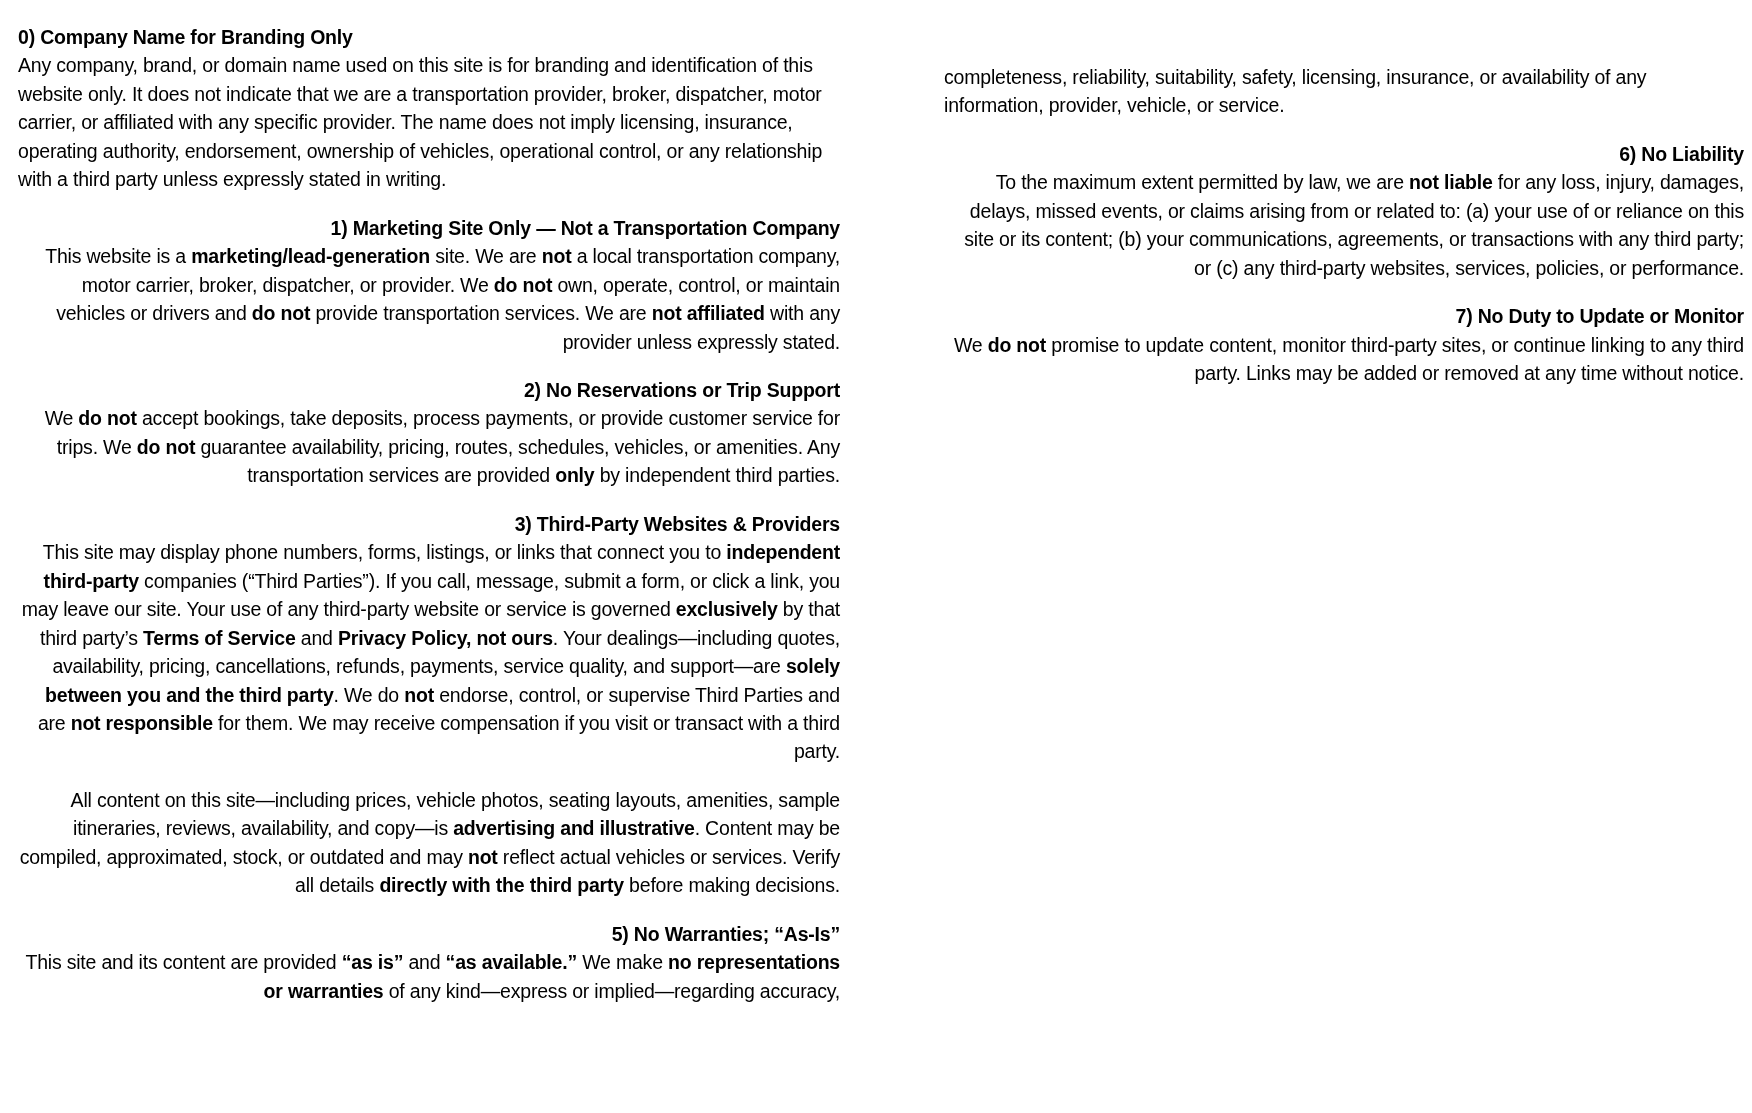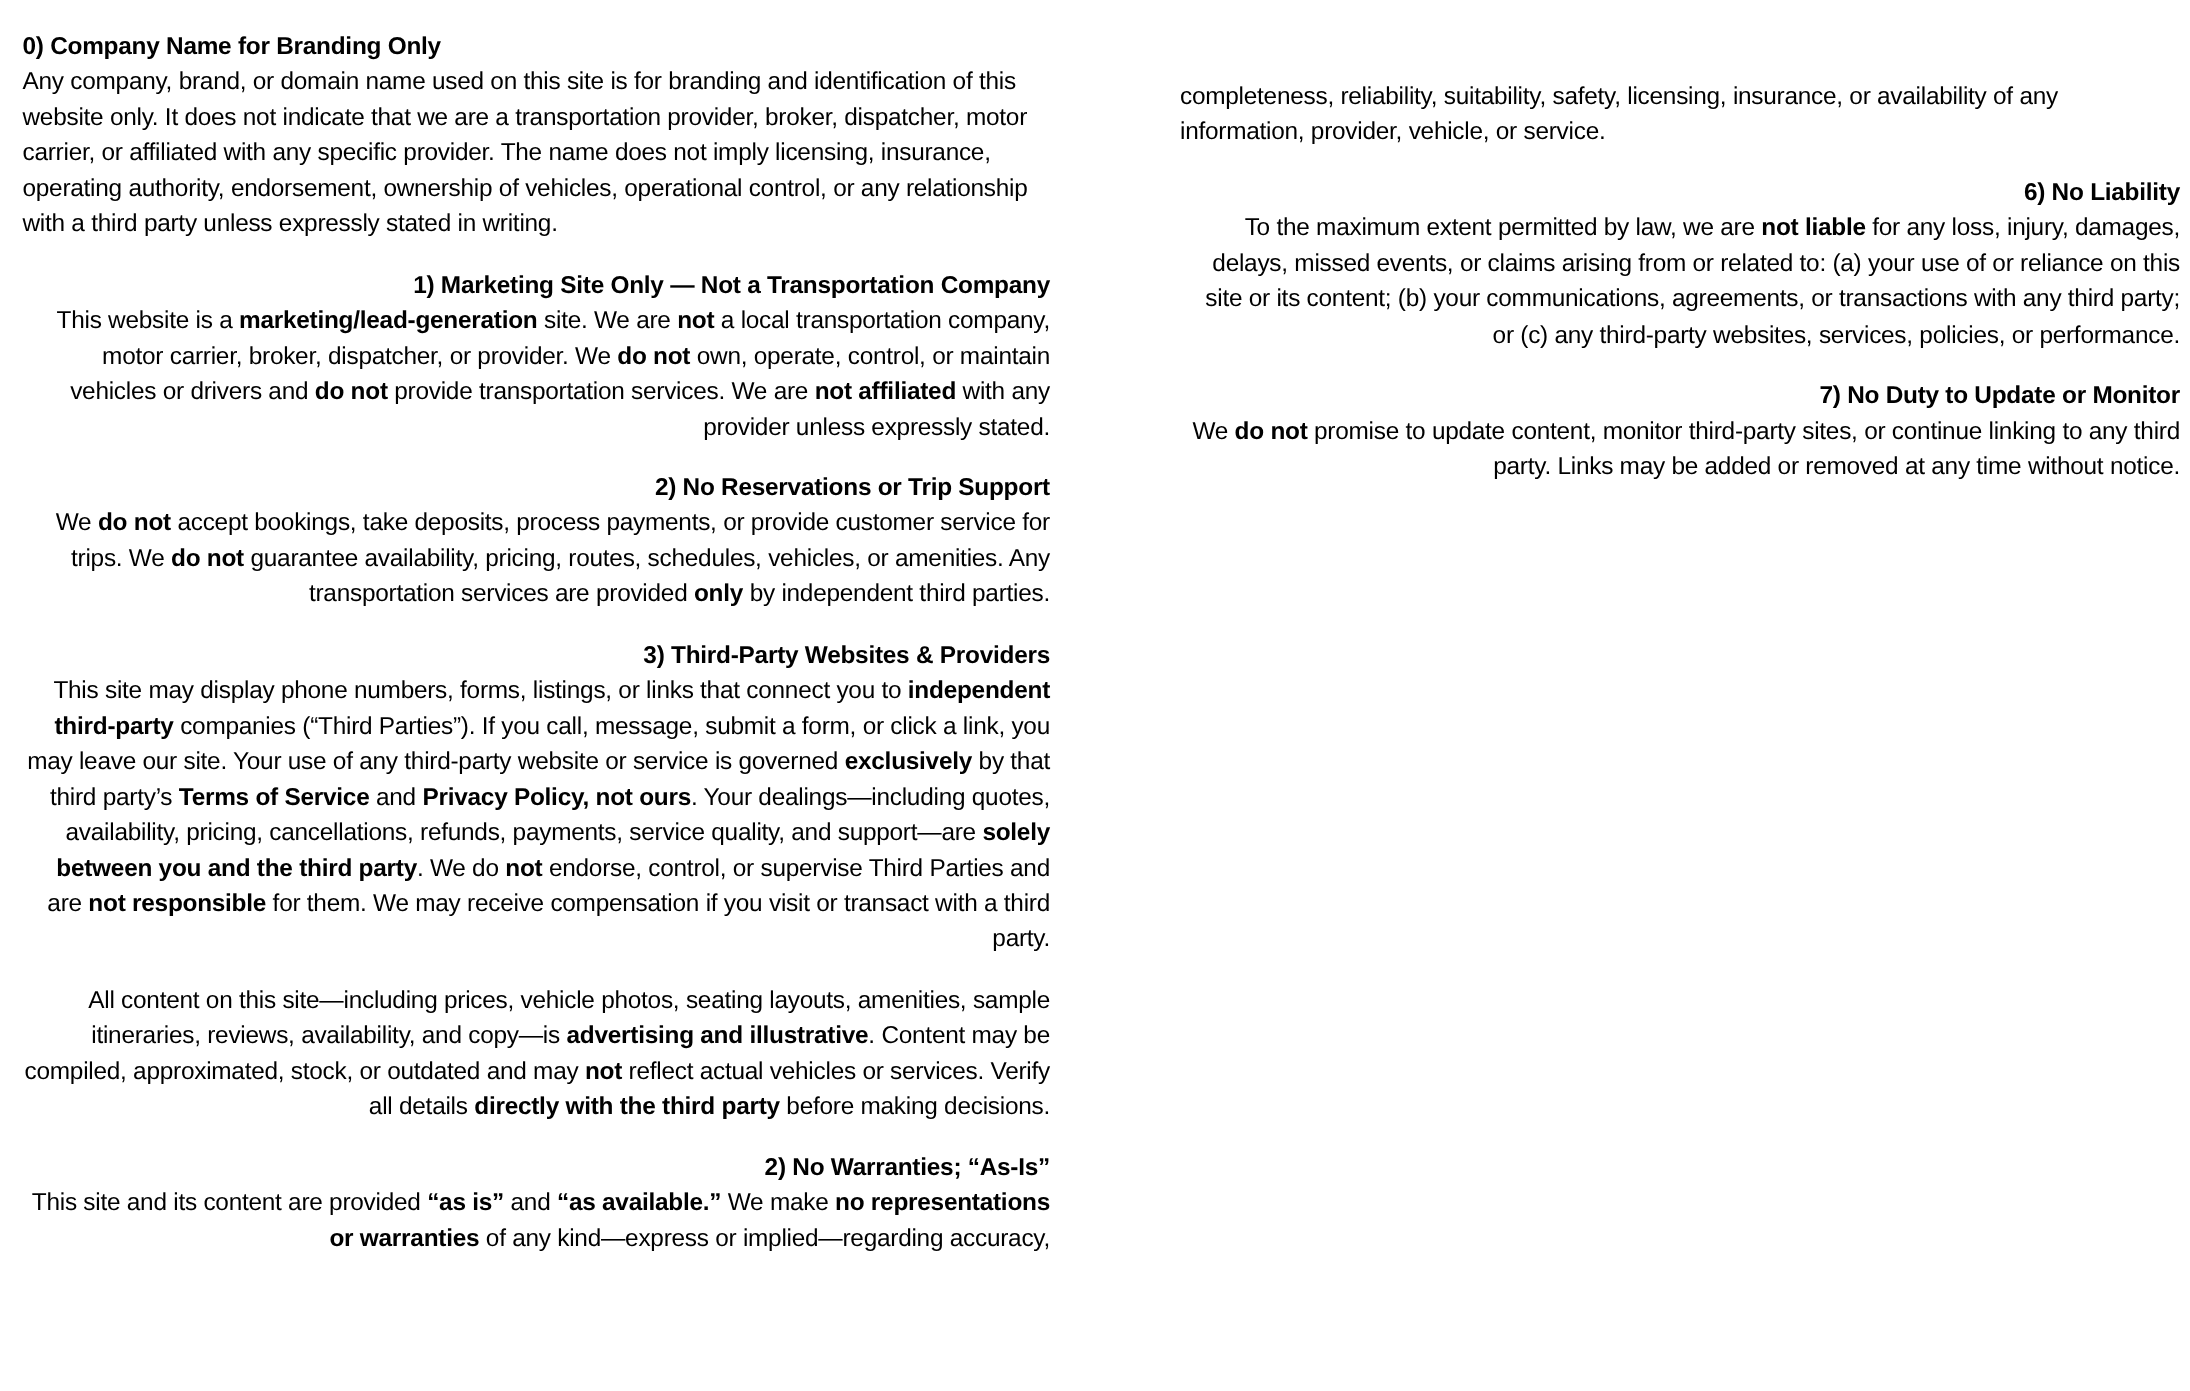--- a/index.html
+++ b/index.html
@@ -66,21 +66,21 @@
     <section class="sec">
       <h3>3) Third-Party Websites &amp; Providers</h3>
       <p> This site may display phone numbers, forms, listings, or links that connect you to <strong>independent third-party</strong> companies (“Third Parties”). If you call, message, submit a form, or click a link, you may leave our site. Your use of any third-party website or service is governed <strong>exclusively</strong> by that third party’s <strong>Terms of Service</strong> and <strong>Privacy Policy, not ours</strong>. Your dealings—including quotes, availability, pricing, cancellations, refunds, payments, service quality, and support—are <strong>solely between you and the third party</strong>. We do <strong>not</strong> endorse, control, or supervise Third Parties and are <strong>not responsible</strong> for them. We may receive compensation if you visit or transact with a third party.</p>
     </section>
 
     <section class="sec">
       <p> All content on this site—including prices, vehicle photos, seating layouts, amenities, sample itineraries, reviews, availability, and copy—is <strong>advertising and illustrative</strong>. Content may be compiled, approximated, stock, or outdated and may <strong>not</strong> reflect actual vehicles or services. Verify all details <strong>directly with the third party</strong> before making decisions.</p>
     </section>
 
     <section class="sec">
-      <h3>2) No Warranties; “As-Is”</h3>
+      <h3>5) No Warranties; “As-Is”</h3>
       <p> This site and its content are provided <strong>“as is”</strong> and <strong>“as available.”</strong> We make <strong>no representations or warranties</strong> of any kind—express or implied—regarding accuracy,</p>
     </section>
 
   </div>
 
   <div class="col col-right">
 
     <section class="sec">
       <p>completeness, reliability, suitability, safety, licensing, insurance, or availability of any information, provider, vehicle, or service.</p>
     </section>

